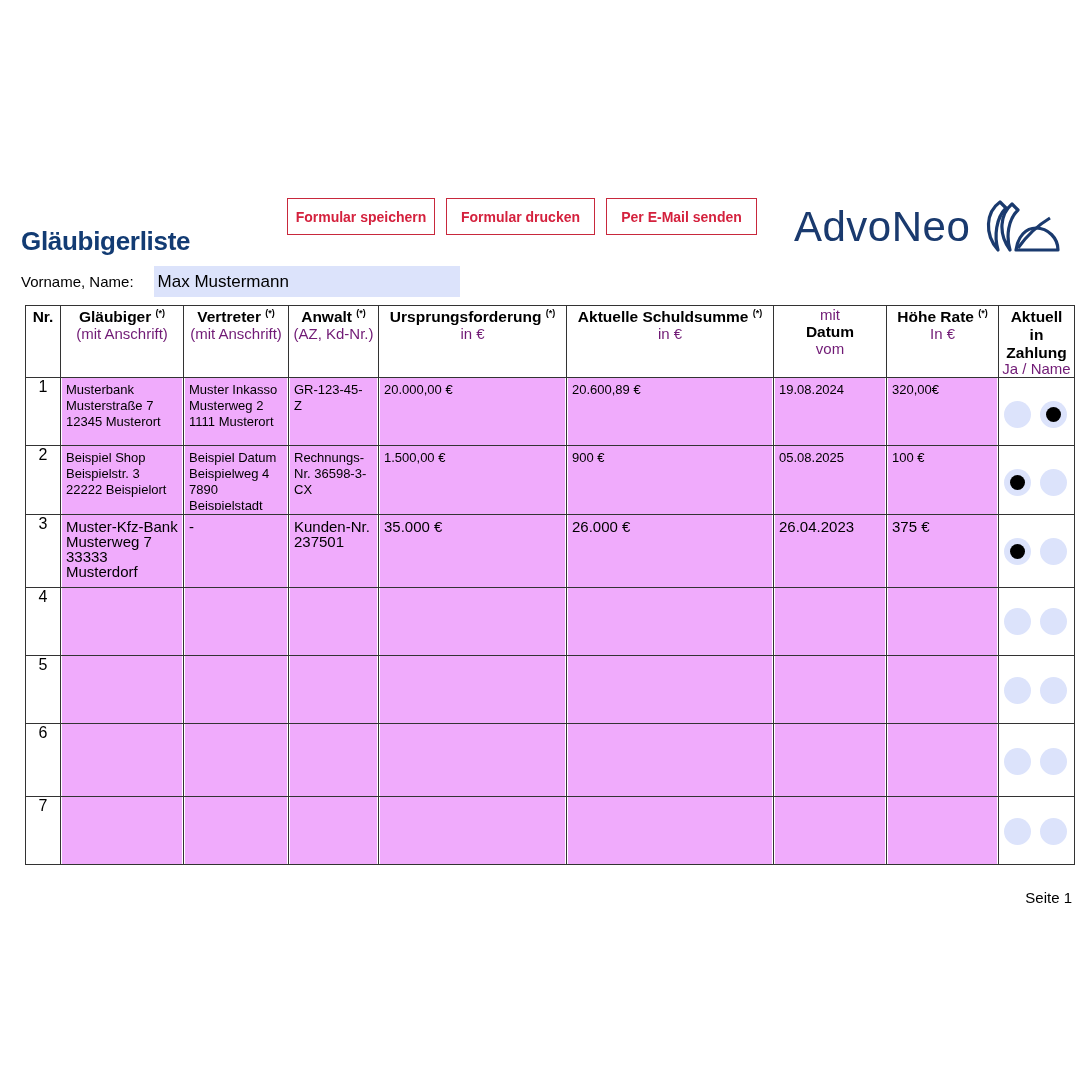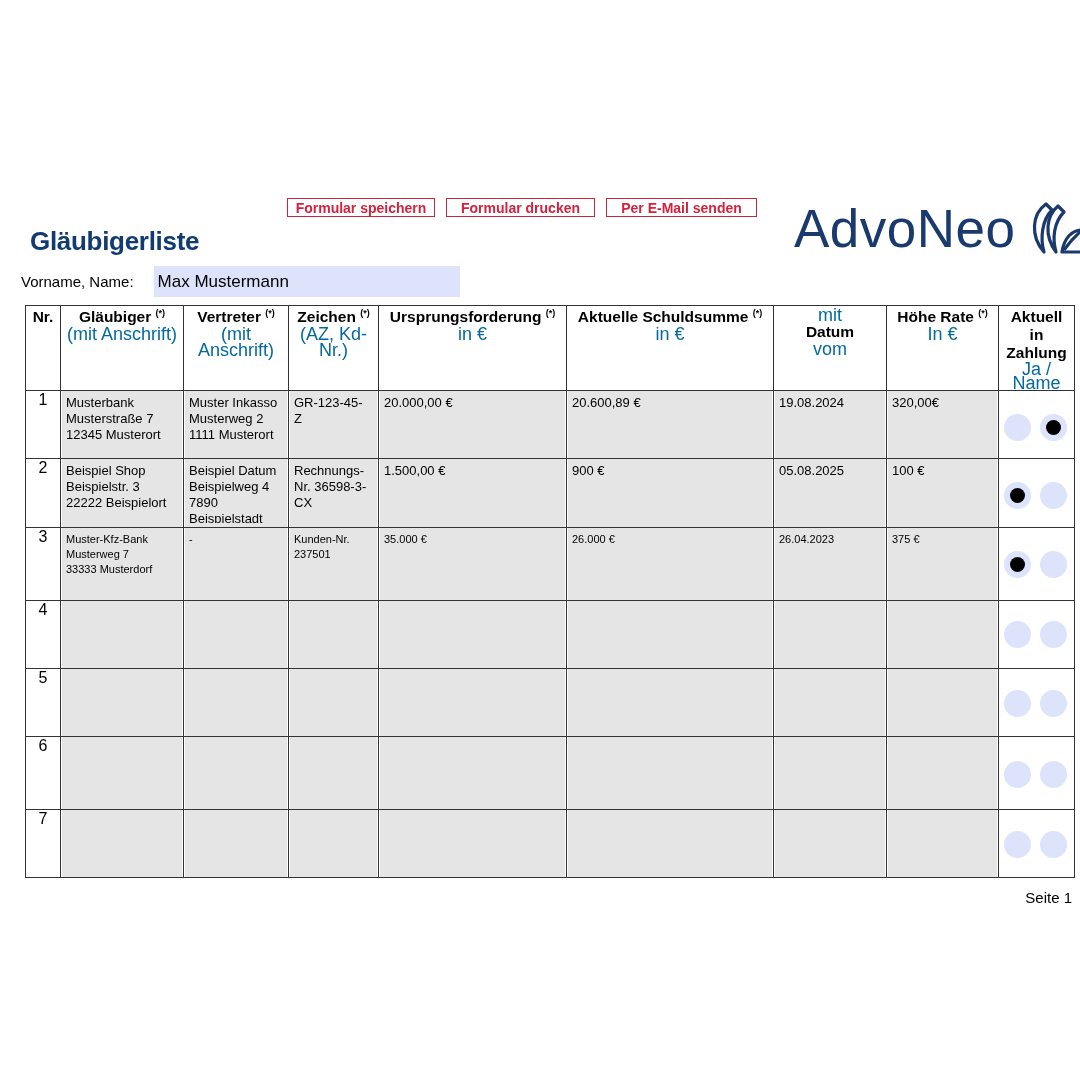--- a/index.html
+++ b/index.html
@@ -1,32 +1,32 @@
 <!DOCTYPE html>
 <html><head>
 <meta charset="utf-8">
 <style>
   html, body { margin:0; padding:0; background:#ffffff; }
   body { width:1080px; height:1080px; position:relative; overflow:hidden; font-family:"Liberation Sans", sans-serif; color:#000; }
-  .title { position:absolute; left:30px; top:226px; font-size:26px; font-weight:bold; color:#123b73; letter-spacing:-0.3px; font-family:"Liberation Sans", sans-serif; }
-  .btn { position:absolute; top:198px; height:19px; border:1.5px solid #c8283c; color:#d4213d; background:#fff; font-size:14px; font-weight:bold; display:flex; align-items:center; justify-content:center; box-sizing:border-box; cursor:pointer; font-family:"Liberation Sans", sans-serif; }
+  .title { position:absolute; left:21px; top:226px; font-size:26px; font-weight:bold; color:#123b73; letter-spacing:-0.3px; font-family:"Liberation Sans", sans-serif; }
+  .btn { position:absolute; top:198px; height:37px; border:1.5px solid #c8283c; color:#d4213d; background:#fff; font-size:14px; font-weight:bold; display:flex; align-items:center; justify-content:center; box-sizing:border-box; cursor:pointer; font-family:"Liberation Sans", sans-serif; }
   .name-row { position:absolute; left:21px; top:266px; height:31px; display:flex; align-items:center; }
   .name-label { font-size:15px; margin-right:20px; }
   .name-input { width:306px; height:31px; background:#dce3fb; border:none; font-size:17px; padding:14px 4px; box-sizing:border-box; font-family:"Liberation Sans", sans-serif; color:#000; }
   .logo { position:absolute; left:794px; top:198px; display:flex; align-items:center; }
-  .logo-text { font-size:53px; color:#1a3a6e; font-family:"Liberation Sans", sans-serif; letter-spacing:0.5px; }
+  .logo-text { font-size:42px; color:#1a3a6e; font-family:"Liberation Sans", sans-serif; letter-spacing:0.5px; }
   table.grid { position:absolute; left:25px; top:305px; border-collapse:collapse; table-layout:fixed; }
   table.grid td, table.grid th { border:1px solid #333; padding:0; vertical-align:top; }
   th { font-weight:normal; text-align:center; }
   .h-main { font-size:15.5px; font-weight:bold; display:block; margin-top:2px; }
   .h-sup { font-size:9px; font-weight:bold; vertical-align:super; }
-  .h-sub { font-size:18px; color:#0369a1; display:block; line-height:16px; }
+  .h-sub { font-size:15px; color:#701a75; display:block; line-height:16px; }
   .nr { font-size:16px; text-align:center; background:#fff; }
-  .cell { background:#e5e5e5; font-size:13px; line-height:16px; padding:4px 5px !important; box-shadow: inset 1px 0 0 #fff, inset -1px 0 0 #fff; }
-  .cell.small { font-size:11px; line-height:15px; }
+  .cell { background:#f0abfc; font-size:13px; line-height:16px; padding:4px 5px !important; box-shadow: inset 1px 0 0 #fff, inset -1px 0 0 #fff; }
+  .cell.small { font-size:15px; line-height:15px; }
   .radio-cell { background:#fff; position:relative; }
   .radio { position:absolute; width:27px; height:27px; border-radius:50%; background:#dce3fb; display:flex; align-items:center; justify-content:center; cursor:pointer; }
   .radio .dot { width:15px; height:15px; border-radius:50%; background:#000; }
   .page-num { position:absolute; right:8px; top:889px; font-size:15px; }
 </style>
 </head>
 <body>
 
 <div class="title">Gläubigerliste</div>
 
@@ -70,21 +70,21 @@
         </th>
       <th>
         <span class="h-main"><span>Gläubiger</span> <span class="h-sup">(*)</span></span>
         <span class="h-sub">(mit Anschrift)</span>
       </th>
       <th>
         <span class="h-main"><span>Vertreter</span> <span class="h-sup">(*)</span></span>
         <span class="h-sub">(mit Anschrift)</span>
       </th>
       <th>
-        <span class="h-main"><span>Zeichen</span> <span class="h-sup">(*)</span></span>
+        <span class="h-main"><span>Anwalt</span> <span class="h-sup">(*)</span></span>
         <span class="h-sub">(AZ, Kd-Nr.)</span>
       </th>
       <th>
         <span class="h-main"><span>Ursprungsforderung</span> <span class="h-sup">(*)</span></span>
         <span class="h-sub">in €</span>
       </th>
       <th>
         <span class="h-main"><span>Aktuelle Schuldsumme</span> <span class="h-sup">(*)</span></span>
         <span class="h-sub">in €</span>
       </th>

